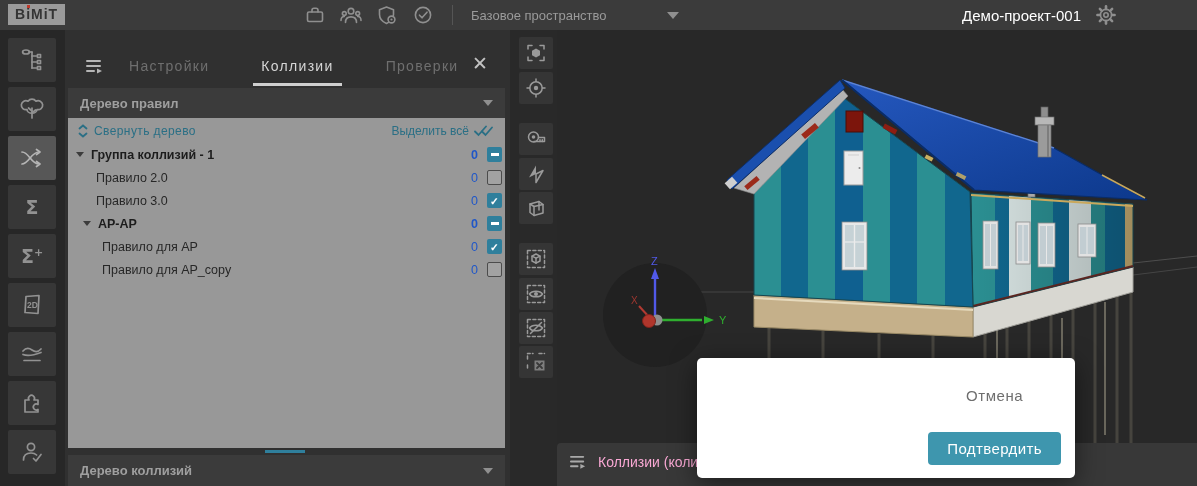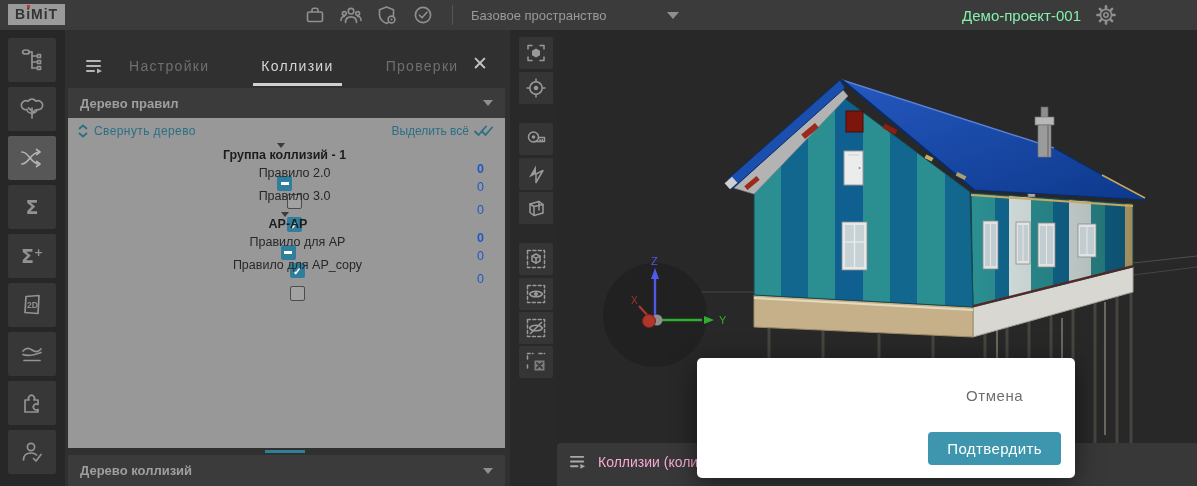--- a/index.html
+++ b/index.html
@@ -12,21 +12,21 @@
   .logo { position:absolute; left:8px; top:4px; height:21px; padding:2px 7px; background:#9a9a9a;
     color:#343434; font-weight:bold; font-size:14px; letter-spacing:1px; line-height:17px; }
   .logo .idot { position:relative; }
   .logo .idot::before { content:""; position:absolute; left:1px; top:-1px; width:3px; height:3px; background:#c0392b; }
   .tb-center { position:absolute; left:304px; top:0; height:30px; display:flex; align-items:center; gap:14px; }
   .tb-ico { width:22px; height:22px; display:flex; align-items:center; justify-content:center; cursor:pointer; }
   .tb-sep { width:1px; height:20px; background:#555; margin:0 4px; }
   .ws-select { display:flex; align-items:center; gap:60px; color:#9a9a9a; font-size:13px; cursor:pointer; }
   .caret-down { width:0; height:0; border-left:6px solid transparent; border-right:6px solid transparent; border-top:7px solid #8f8f8f; }
   .tb-right { position:absolute; right:80px; top:0; height:30px; display:flex; align-items:center; gap:14px; }
-  .proj-title { color:#86efac; font-size:15px; }
+  .proj-title { color:#ffffff; font-size:15px; }
   svg.ic { stroke:#8f8f8f; fill:none; stroke-width:1.6; stroke-linecap:round; stroke-linejoin:round; }
 
   
   .sidebar { position:absolute; left:0; top:30px; width:65px; height:456px; background:#272727; z-index:5; }
   .sb-tile { position:absolute; left:8px; width:48px; height:44px; background:#373737; border-radius:2px;
     display:flex; align-items:center; justify-content:center; cursor:pointer; }
   .sb-tile.active { background:#575757; }
   .sb-tile svg { stroke:#929292; fill:none; stroke-width:1.7; stroke-linecap:round; stroke-linejoin:round; }
   .sb-tile.active svg { stroke:#b5b5b5; }
   .sb-sigma { color:#929292; font-size:19px; font-weight:bold; font-family:"DejaVu Sans", sans-serif; }
@@ -38,21 +38,21 @@
   .tab { font-size:14px; letter-spacing:1.3px; color:#6f6f6f; padding:6px 8px 9px 8px; cursor:pointer; border-bottom:3px solid transparent; }
   .tab.active { color:#d6d6d6; border-bottom:3px solid #cfcfcf; }
   .panel-close { position:absolute; right:22px; top:26px; color:#c2c2c2; font-size:19px; line-height:16px; cursor:pointer; }
   .sec-header { position:absolute; left:3px; width:437px; height:30px; background:#3b3b3b;
     display:flex; align-items:center; padding:0 12px; color:#9f9f9f; font-size:13px; font-weight:bold; cursor:pointer; }
   .sec-header .caret-down { margin-left:auto; border-left-width:5px; border-right-width:5px; border-top-width:6px; }
   .tree-area { position:absolute; left:3px; top:88px; width:437px; height:330px; background:#989898; overflow:hidden; }
   .tree-ctl { display:flex; align-items:center; height:25px; padding:0 12px 0 10px; font-size:12px; color:#2a6f85; }
   .tree-ctl .lbl { margin-left:6px; letter-spacing:.4px; cursor:pointer; }
   .tree-ctl .right { margin-left:auto; display:flex; align-items:center; gap:5px; cursor:pointer; }
-  .trow { display:flex; align-items:center; height:23px; font-size:12.5px; color:#272727; padding-right:12px; cursor:pointer;flex-direction:column; }
+  .trow { display:flex; align-items:center; height:23px; font-size:12.5px; color:#272727; padding-right:3px; cursor:pointer; }
   .trow.bold { font-weight:bold; color:#1d1d1d; }
   .tcaret { width:0; height:0; border-left:4.5px solid transparent; border-right:4.5px solid transparent;
     border-top:5.5px solid #3c3c3c; margin-right:7px; flex:0 0 auto; }
   .lv0 { padding-left:8px; } .lv1 { padding-left:28px; } .lv1g { padding-left:15px; } .lv2 { padding-left:34px; }
   .count { margin-left:auto; color:#2057c8; margin-right:9px; font-size:12.5px; }
   .cb { width:15px; height:15px; border-radius:2px; flex:0 0 auto; display:flex; align-items:center; justify-content:center; cursor:pointer; }
   .cb.unchecked { border:1.5px solid #4c4c4c; background:#a2a2a2; }
   .cb.checked { background:#2f7f9c; }
   .cb.checked::after { content:"✓"; color:#fff; font-size:10.5px; font-weight:bold; }
   .cb.indeterminate { background:#2f7f9c; }

